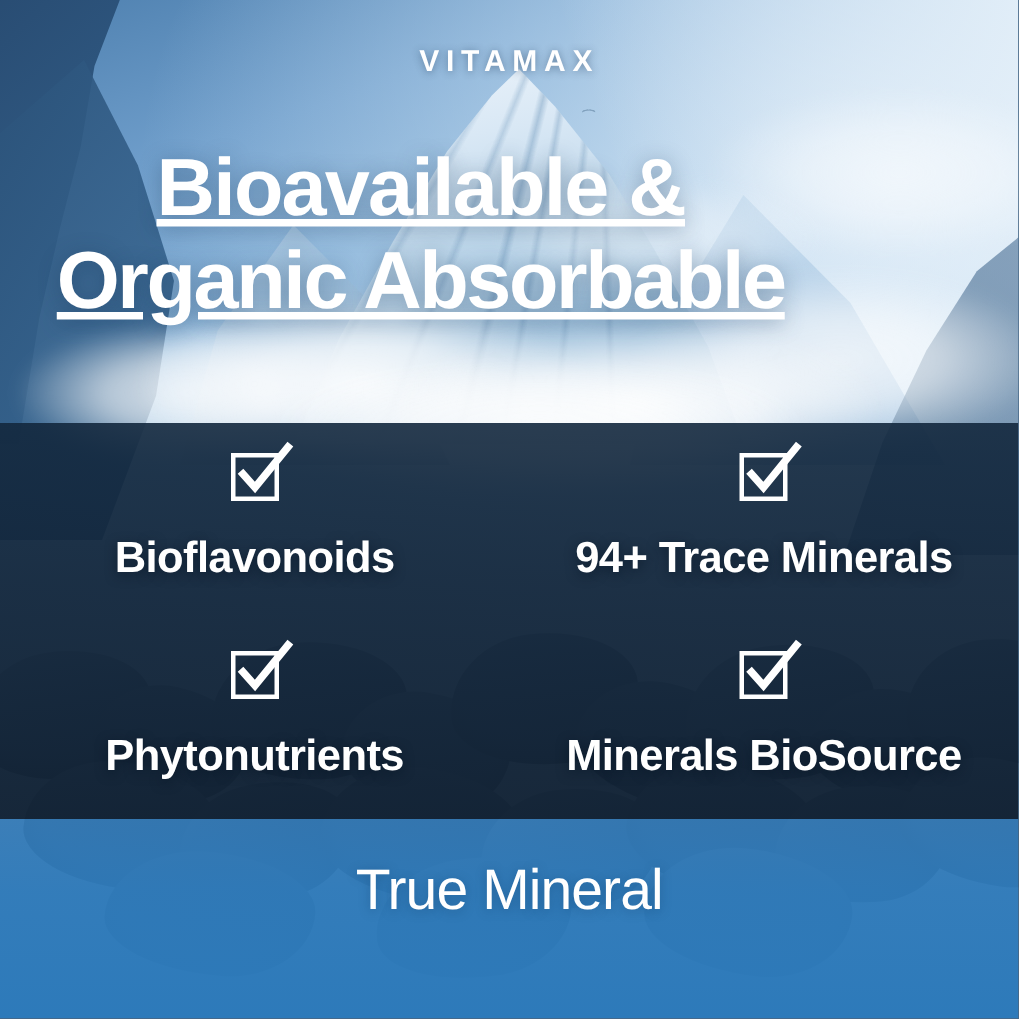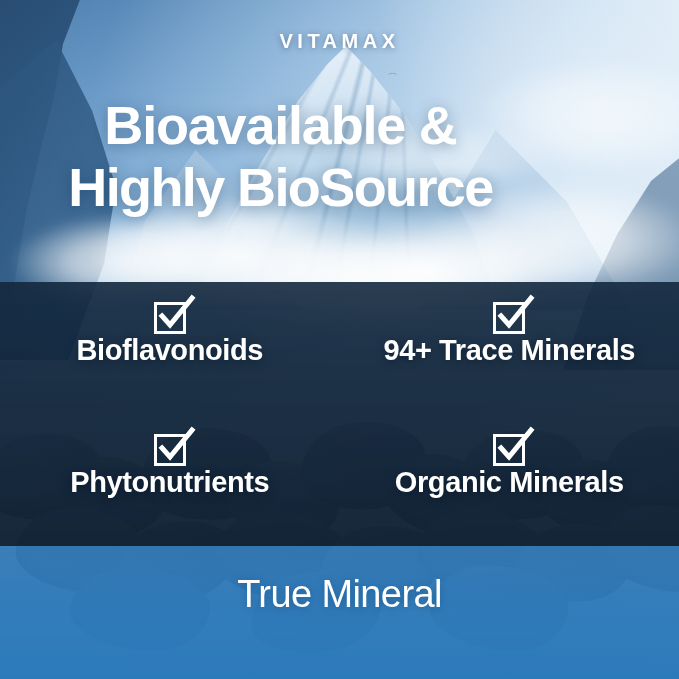--- a/index.html
+++ b/index.html
@@ -180,20 +180,21 @@
     position: absolute;
     left: 0; top: 94px;
     width: 561px;
     text-align: center;
     color: #ffffff;
     font-weight: bold;
     font-size: 54px;
     line-height: 62px;
     letter-spacing: -1.2px;
     text-shadow: 0 2px 14px rgba(24,52,84,0.38);
+    text-decoration: underline;
   }
   .headline .l2 { letter-spacing: -1.6px; }
 
   .features {
     position: absolute;
     left: 0; top: 282px;
     width: 679px; height: 264px;
   }
   .frow {
     position: absolute;
@@ -214,21 +215,21 @@
     width: 32px; height: 32px;
     border: 3px solid #ffffff;
     box-sizing: border-box;
   }
   .checkbox svg {
     position: absolute;
     left: 2px; top: -8px;
     overflow: visible;
   }
   .flabel {
-    margin-top: 0;
+    margin-top: 22px;
     color: #ffffff;
     font-weight: bold;
     font-size: 29px;
     letter-spacing: -0.4px;
     white-space: nowrap;
     text-shadow: 0 2px 8px rgba(5,18,32,0.55);
   }
 
   .footer {
     position: absolute;
@@ -289,21 +290,21 @@
       </div>
   </div>
 
   <div class="band-mid"></div>
   <div class="band-bottom"></div>
 
   <div class="brand">VITAMAX</div>
 
   <div class="headline">
     <div class="l1">Bioavailable &amp;</div>
-    <div class="l2">Highly BioSource</div>
+    <div class="l2">Organic Absorbable</div>
   </div>
 
   <div class="features">
     <div class="frow r1">
       <div class="fcell">
         <span class="checkbox">
           <svg width="36" height="40" viewBox="0 0 36 40" fill="none">
             <path d="M3 19 L11 28 L33 1" stroke="#ffffff" stroke-width="5" stroke-linecap="square" stroke-linejoin="miter"></path>
           </svg>
         </span>
@@ -326,21 +327,21 @@
           </svg>
         </span>
         <span class="flabel">Phytonutrients</span>
       </div>
       <div class="fcell">
         <span class="checkbox">
           <svg width="36" height="40" viewBox="0 0 36 40" fill="none">
             <path d="M3 19 L11 28 L33 1" stroke="#ffffff" stroke-width="5" stroke-linecap="square" stroke-linejoin="miter"></path>
           </svg>
         </span>
-        <span class="flabel">Organic Minerals</span>
+        <span class="flabel">Minerals BioSource</span>
       </div>
     </div>
   </div>
 
   <div class="footer">
     <div>True Mineral</div>
   </div>
 
 </div>
 

